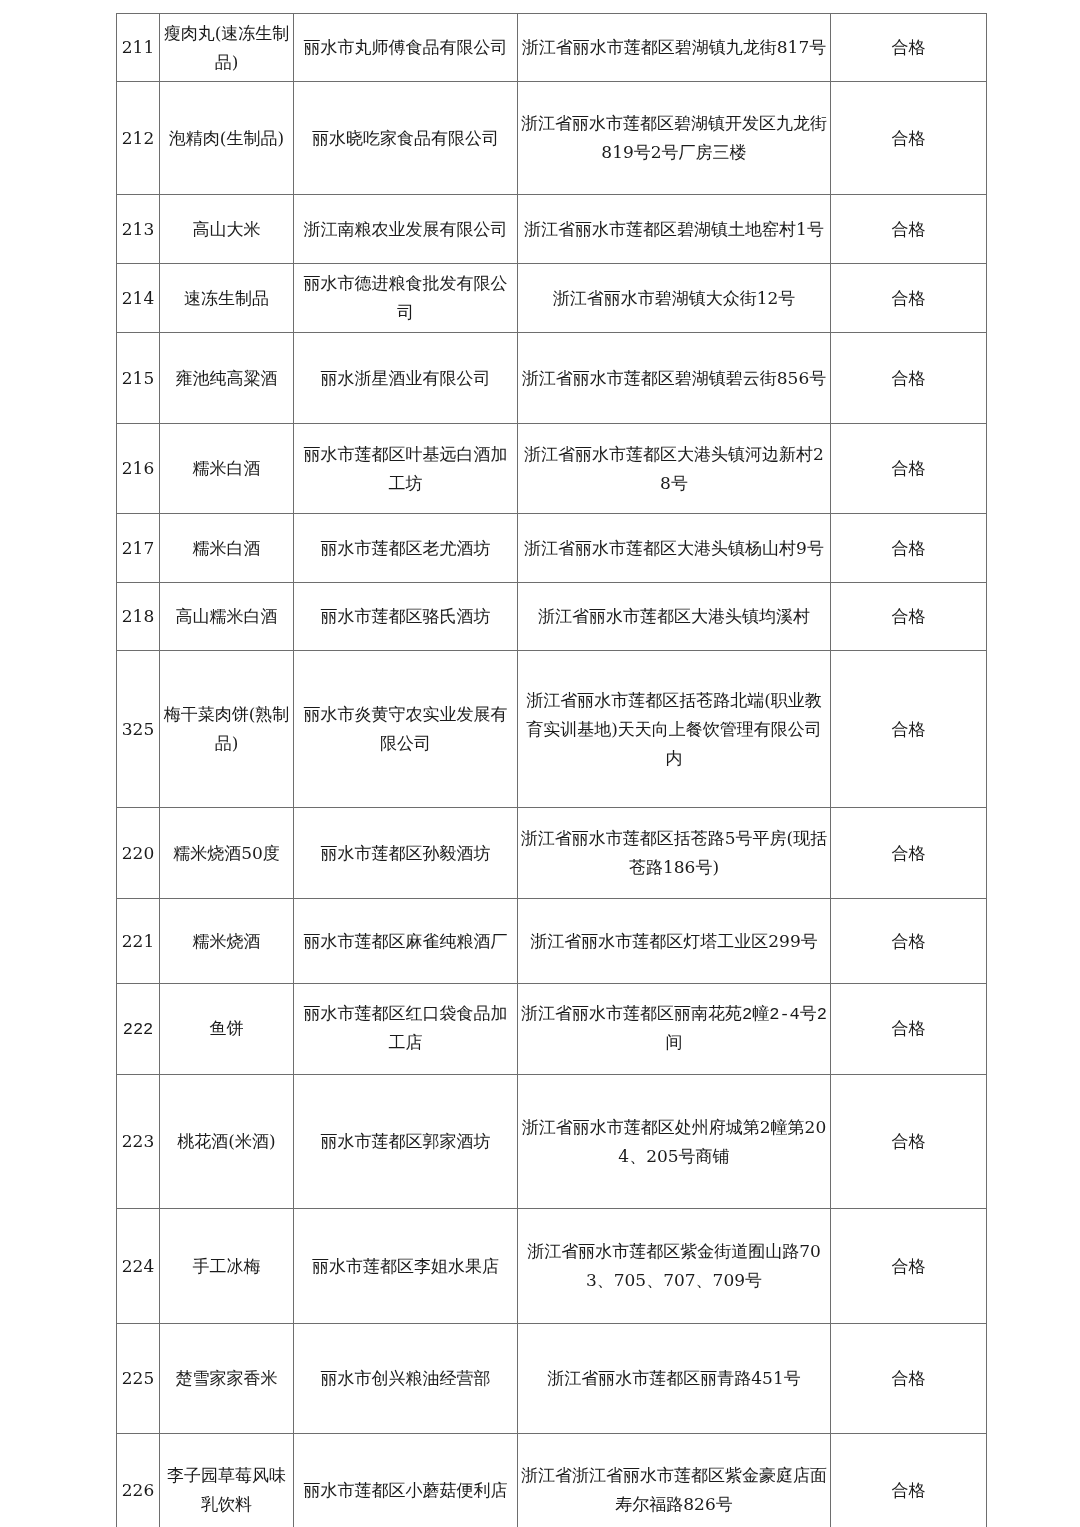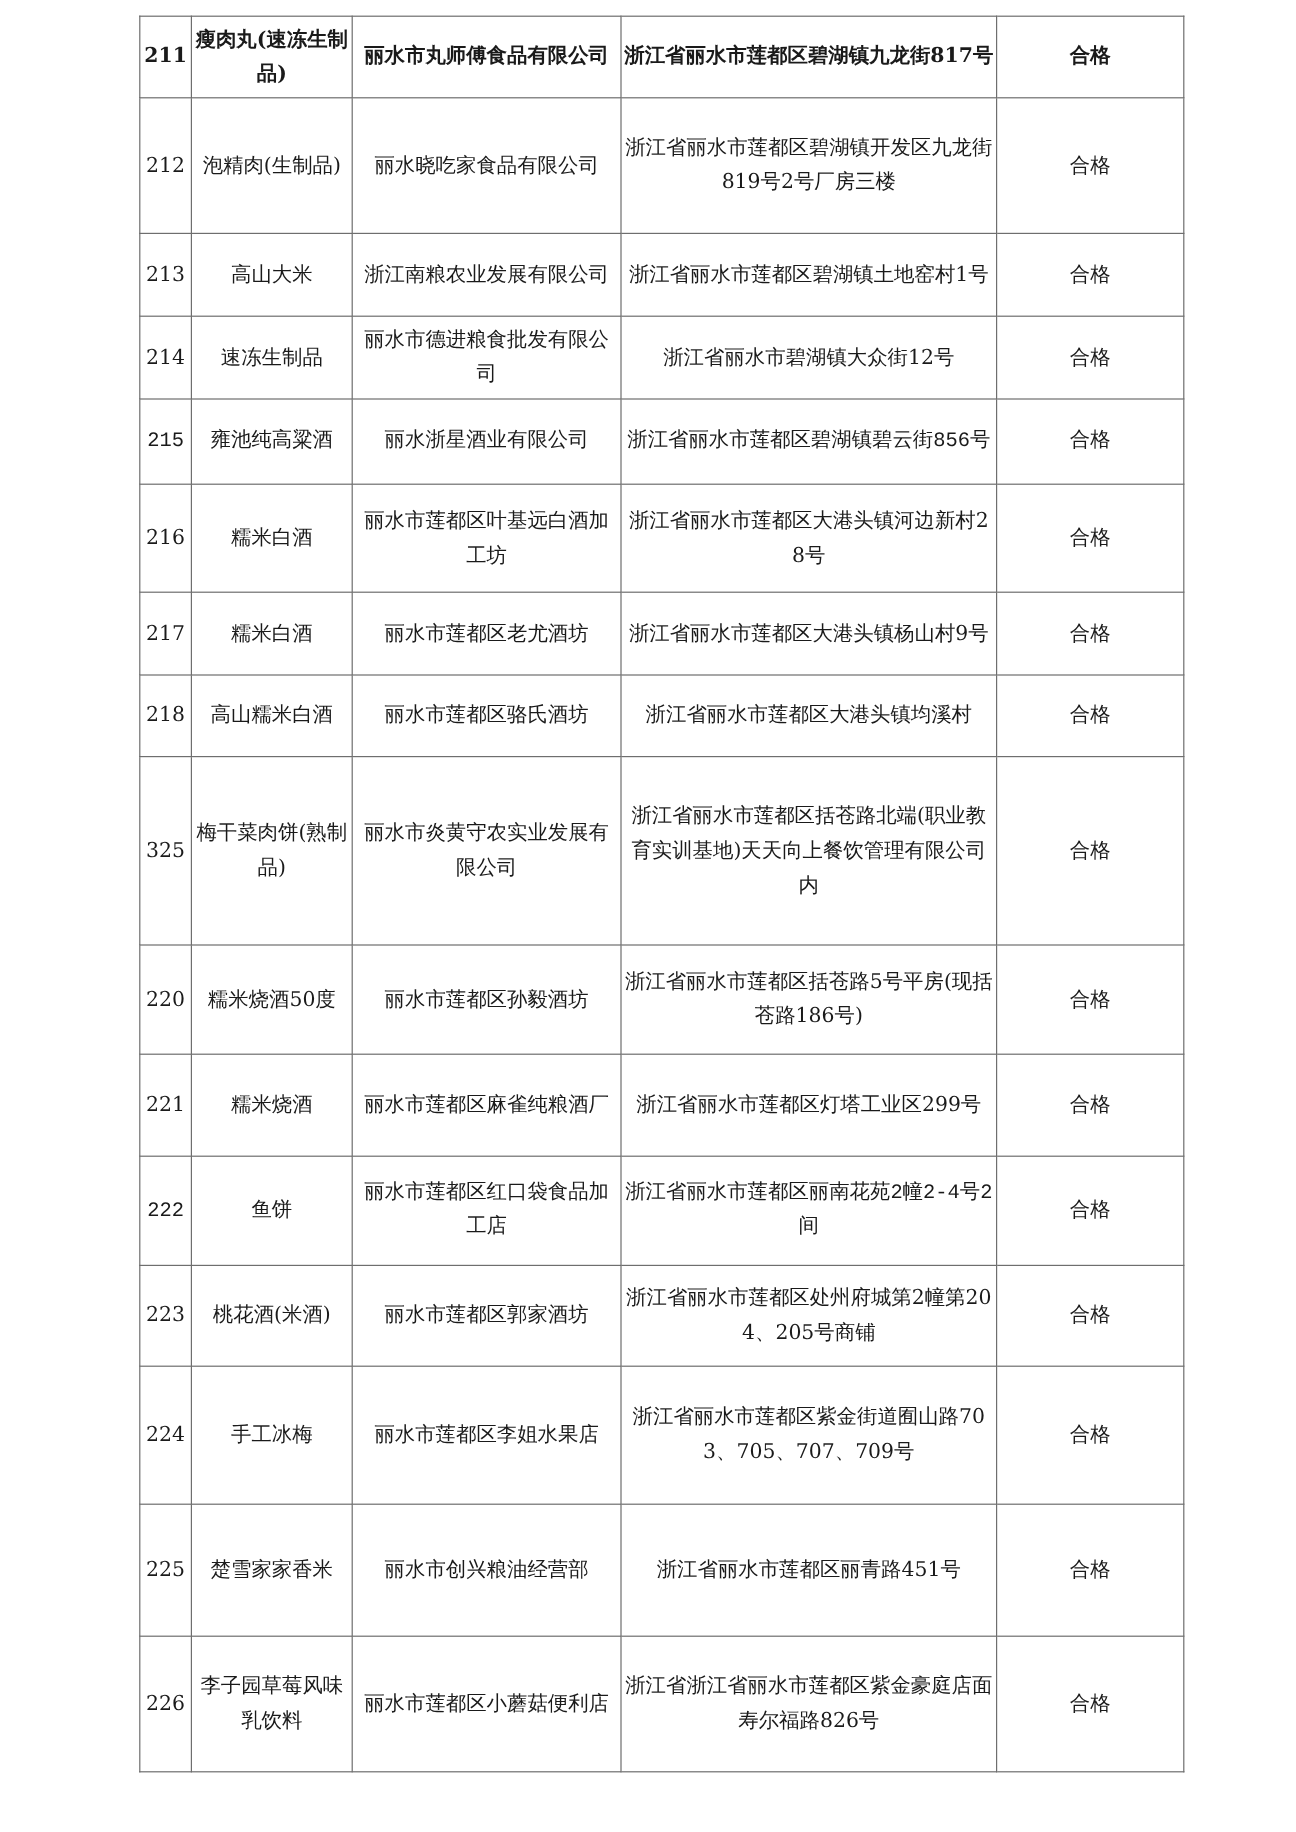--- a/index.html
+++ b/index.html
@@ -44,21 +44,21 @@
 <div class="page">
   <table class="results">
     <colgroup>
       <col style="width:43px">
       <col style="width:134px">
       <col style="width:224px">
       <col style="width:313px">
       <col style="width:156px">
     </colgroup>
     <tbody id="table-body">
-        <tr style="height: 68px; font-weight: bold;">
+        <tr style="height: 68px;">
     <td class="c-no">211</td>
     <td class="c-product">瘦肉丸(速冻生制品)</td>
     <td class="c-company">丽水市丸师傅食品有限公司</td>
     <td class="c-address">浙江省丽水市莲都区碧湖镇九龙街817号</td>
     <td class="c-result">合格</td>
   </tr>
         <tr style="height: 113px;">
     <td class="c-no">212</td>
     <td class="c-product">泡精肉(生制品)</td>
     <td class="c-company">丽水晓吃家食品有限公司</td>
@@ -72,21 +72,21 @@
     <td class="c-address">浙江省丽水市莲都区碧湖镇土地窑村1号</td>
     <td class="c-result">合格</td>
   </tr>
         <tr style="height: 69px;">
     <td class="c-no">214</td>
     <td class="c-product">速冻生制品</td>
     <td class="c-company">丽水市德进粮食批发有限公司</td>
     <td class="c-address">浙江省丽水市碧湖镇大众街12号</td>
     <td class="c-result">合格</td>
   </tr>
-        <tr style="height: 71px; font-family: Liberation Mono, monospace;">
+        <tr style="height: 91px;">
     <td class="c-no">215</td>
     <td class="c-product">雍池纯高粱酒</td>
     <td class="c-company">丽水浙星酒业有限公司</td>
     <td class="c-address">浙江省丽水市莲都区碧湖镇碧云街856号</td>
     <td class="c-result">合格</td>
   </tr>
         <tr style="height: 90px;">
     <td class="c-no">216</td>
     <td class="c-product">糯米白酒</td>
     <td class="c-company">丽水市莲都区叶基远白酒加工坊</td>
@@ -128,21 +128,21 @@
     <td class="c-address">浙江省丽水市莲都区灯塔工业区299号</td>
     <td class="c-result">合格</td>
   </tr>
         <tr style="height: 91px; font-family: Liberation Mono, monospace;">
     <td class="c-no">222</td>
     <td class="c-product">鱼饼</td>
     <td class="c-company">丽水市莲都区红口袋食品加工店</td>
     <td class="c-address">浙江省丽水市莲都区丽南花苑2幢2-4号2间</td>
     <td class="c-result">合格</td>
   </tr>
-        <tr style="height: 84px; padding-left: 48px;">
+        <tr style="height: 134px; padding-left: 48px;">
     <td class="c-no">223</td>
     <td class="c-product">桃花酒(米酒)</td>
     <td class="c-company">丽水市莲都区郭家酒坊</td>
     <td class="c-address">浙江省丽水市莲都区处州府城第2幢第204、205号商铺</td>
     <td class="c-result">合格</td>
   </tr>
         <tr style="height: 115px; margin-left: 16px;">
     <td class="c-no">224</td>
     <td class="c-product">手工冰梅</td>
     <td class="c-company">丽水市莲都区李姐水果店</td>

